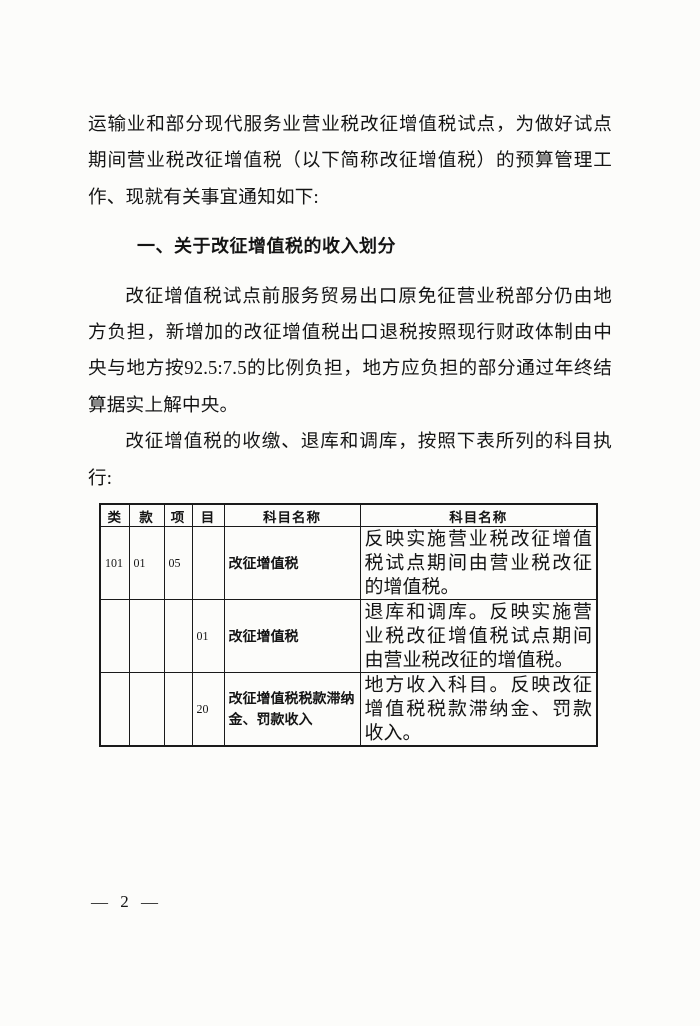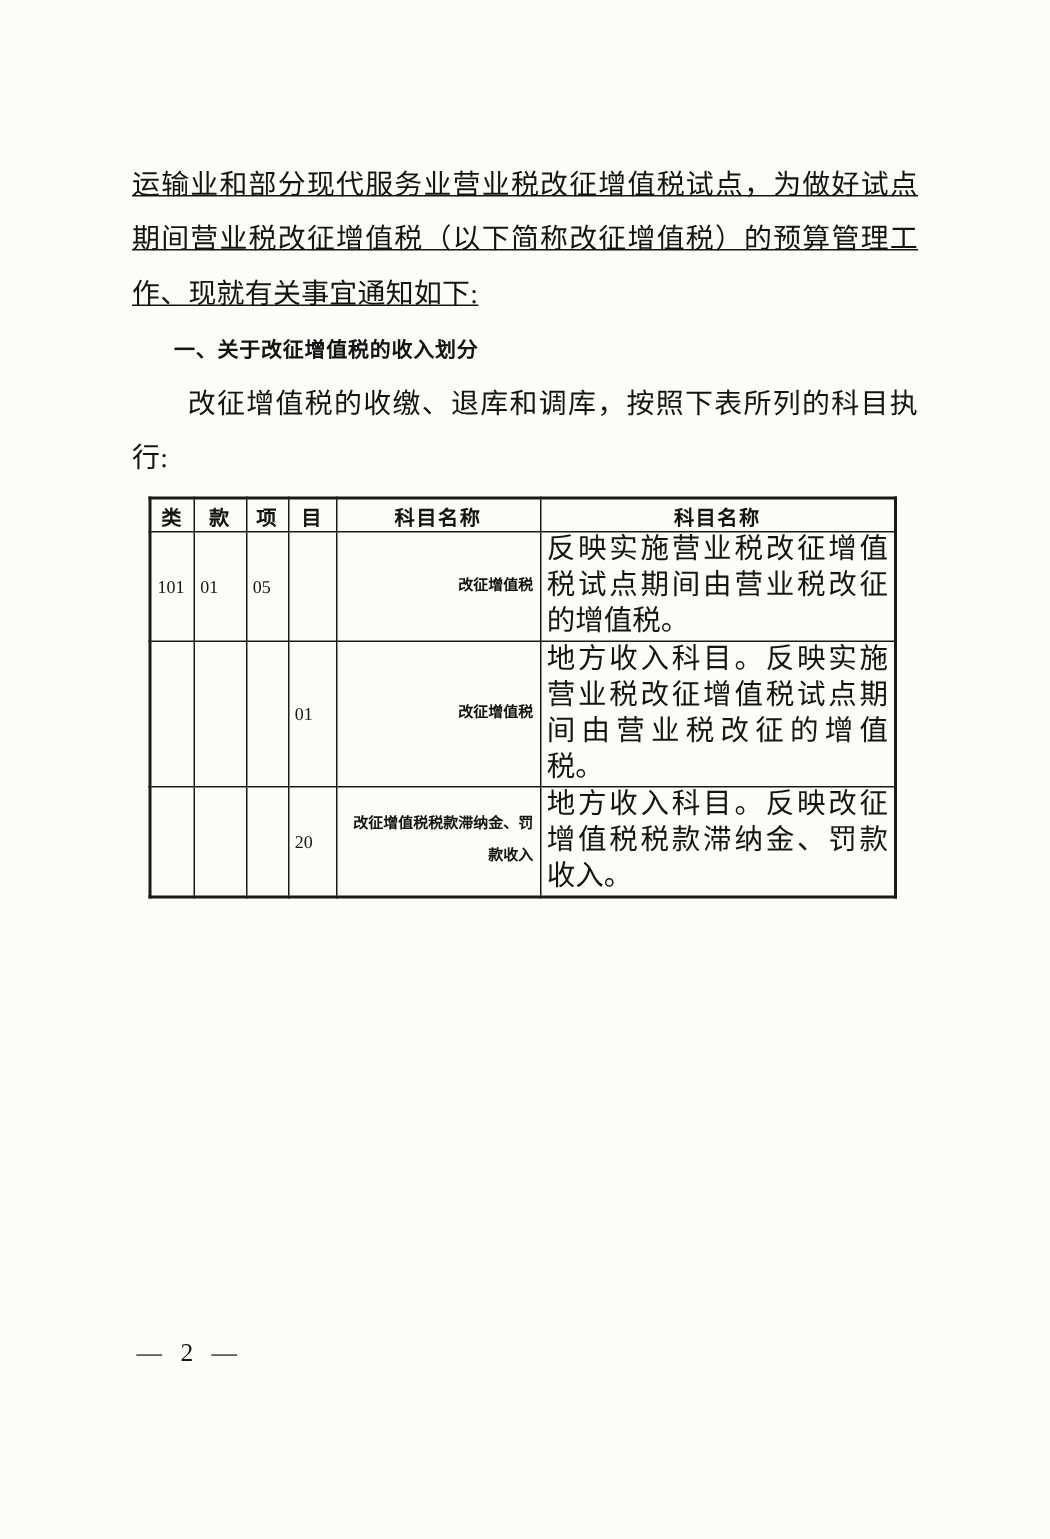--- a/index.html
+++ b/index.html
@@ -25,25 +25,24 @@
   .para {
     margin: 0;
     font-size: 18.6px;
     line-height: 36.4px;
     text-align: justify;
     text-indent: 2em;
     letter-spacing: 0.2px;
   }
   .para.no-indent {
     text-indent: 0;
-    text-decoration: underline;
   }
   .heading {
-    margin: 0;
-    font-size: 14px;
+    margin: 13px;
+    font-size: 18px;
     line-height: 36.4px;
     font-weight: 700;
     text-indent: 2em;
     font-family: "Liberation Sans", "DejaVu Sans", sans-serif;
     letter-spacing: 0.5px;
   }
   table.subjects {
     border-collapse: collapse;
     table-layout: fixed;
     width: 497px;
@@ -65,24 +64,24 @@
     text-align: center;
     font-family: "Liberation Sans", "DejaVu Sans", sans-serif;
     letter-spacing: 1px;
   }
   td.code {
     text-align: left;
     font-size: 12px;
     font-family: "Liberation Serif", "DejaVu Serif", serif;
   }
   td.name {
-    text-align: right;
-    font-size: 10px;
+    text-align: left;
+    font-size: 14px;
     font-weight: 700;
-    font-family: Liberation Mono, monospace;
+    font-family: Liberation Serif, serif;
     line-height: 21px;
     padding: 0 8px;
   }
   td.desc {
     font-size: 19px;
     line-height: 24px;
     padding: 3px 7px;
     text-align: justify;
   }
   tr.row-1 { height: 56px; }
@@ -101,20 +100,21 @@
 <body>
 
 <div class="page">
   <div class="content">
 
     <p class="para no-indent">运输业和部分现代服务业营业税改征增值税试点，为做好试点期间营业税改征增值税（以下简称改征增值税）的预算管理工作、现就有关事宜通知如下:</p>
 
     <p class="heading">一、关于改征增值税的收入划分</p>
 
 
+    <p class="para">改征增值税试点前服务贸易出口原免征营业税部分仍由地方负担，新增加的改征增值税出口退税按照现行财政体制由中央与地方按92.5:7.5的比例负担，地方应负担的部分通过年终结算据实上解中央。</p>
 
 
     <p class="para">改征增值税的收缴、退库和调库，按照下表所列的科目执行:</p>
 
     <table class="subjects">
       <colgroup>
         <col style="width:29px">
         <col style="width:35px">
         <col style="width:28px">
         <col style="width:32px">
@@ -139,21 +139,21 @@
           <td class="code"></td>
           <td class="name">改征增值税</td>
           <td class="desc">反映实施营业税改征增值税试点期间由营业税改征的增值税。</td>
         </tr>
         <tr class="row-2">
           <td class="code"></td>
           <td class="code"></td>
           <td class="code"></td>
           <td class="code">01</td>
           <td class="name">改征增值税</td>
-          <td class="desc">地方收入科目。反映实施营业税改征增值税试点期间由营业税改征的增值税。</td>
+          <td class="desc">退库和调库。反映实施营业税改征增值税试点期间由营业税改征的增值税。</td>
         </tr>
         <tr class="row-3">
           <td class="code"></td>
           <td class="code"></td>
           <td class="code"></td>
           <td class="code">20</td>
           <td class="name">改征增值税税款滞纳金、罚款收入</td>
           <td class="desc">地方收入科目。反映改征增值税税款滞纳金、罚款收入。</td>
         </tr>
       </tbody>

